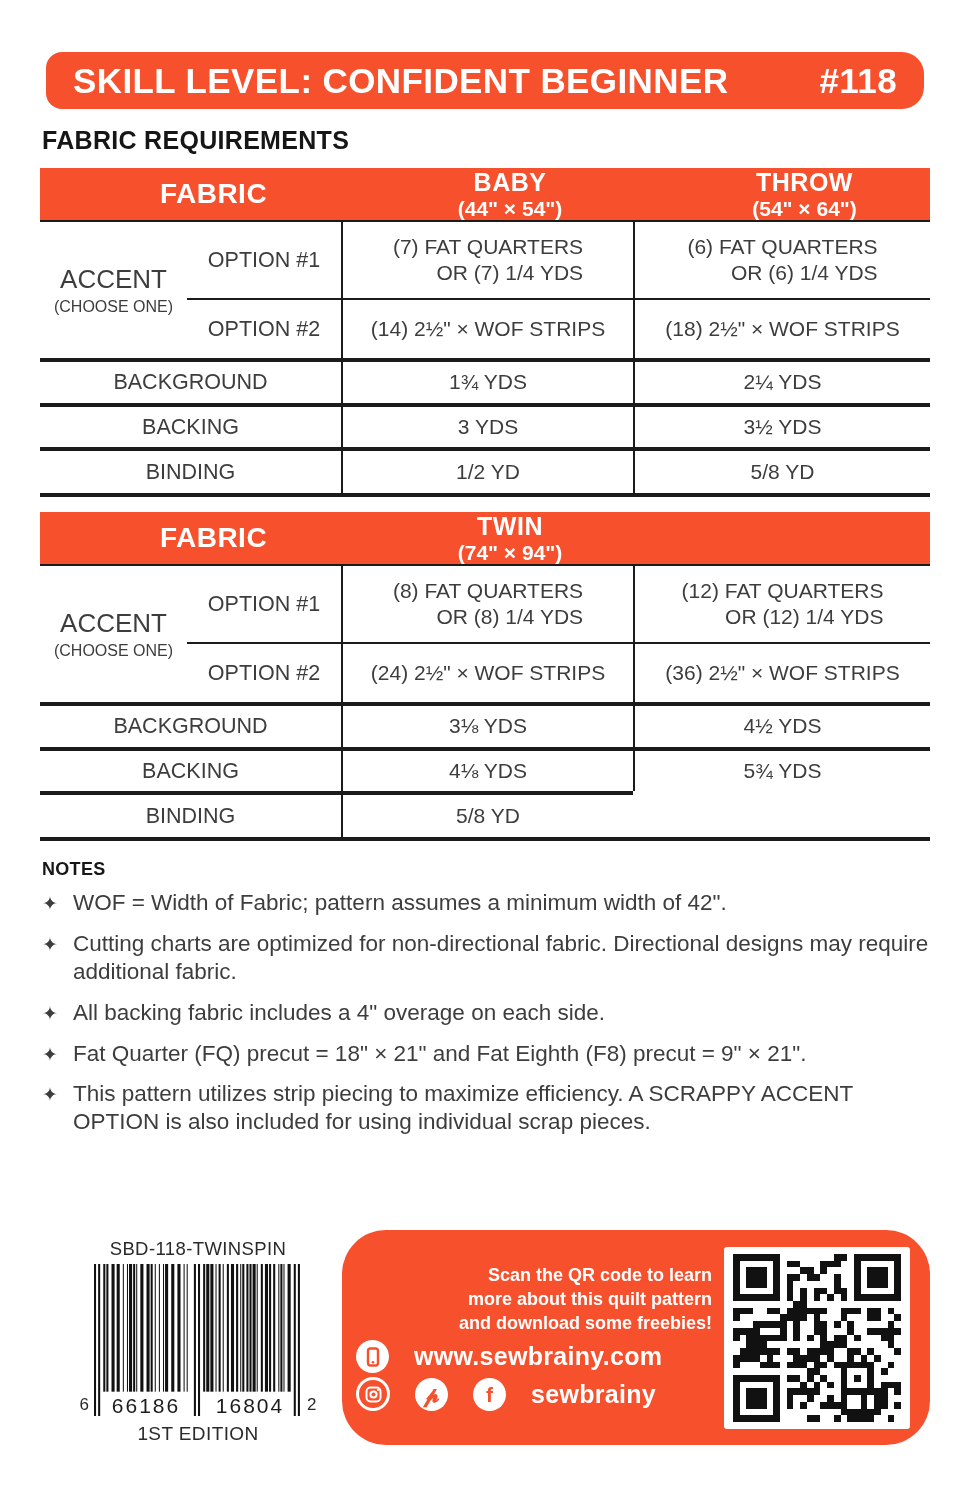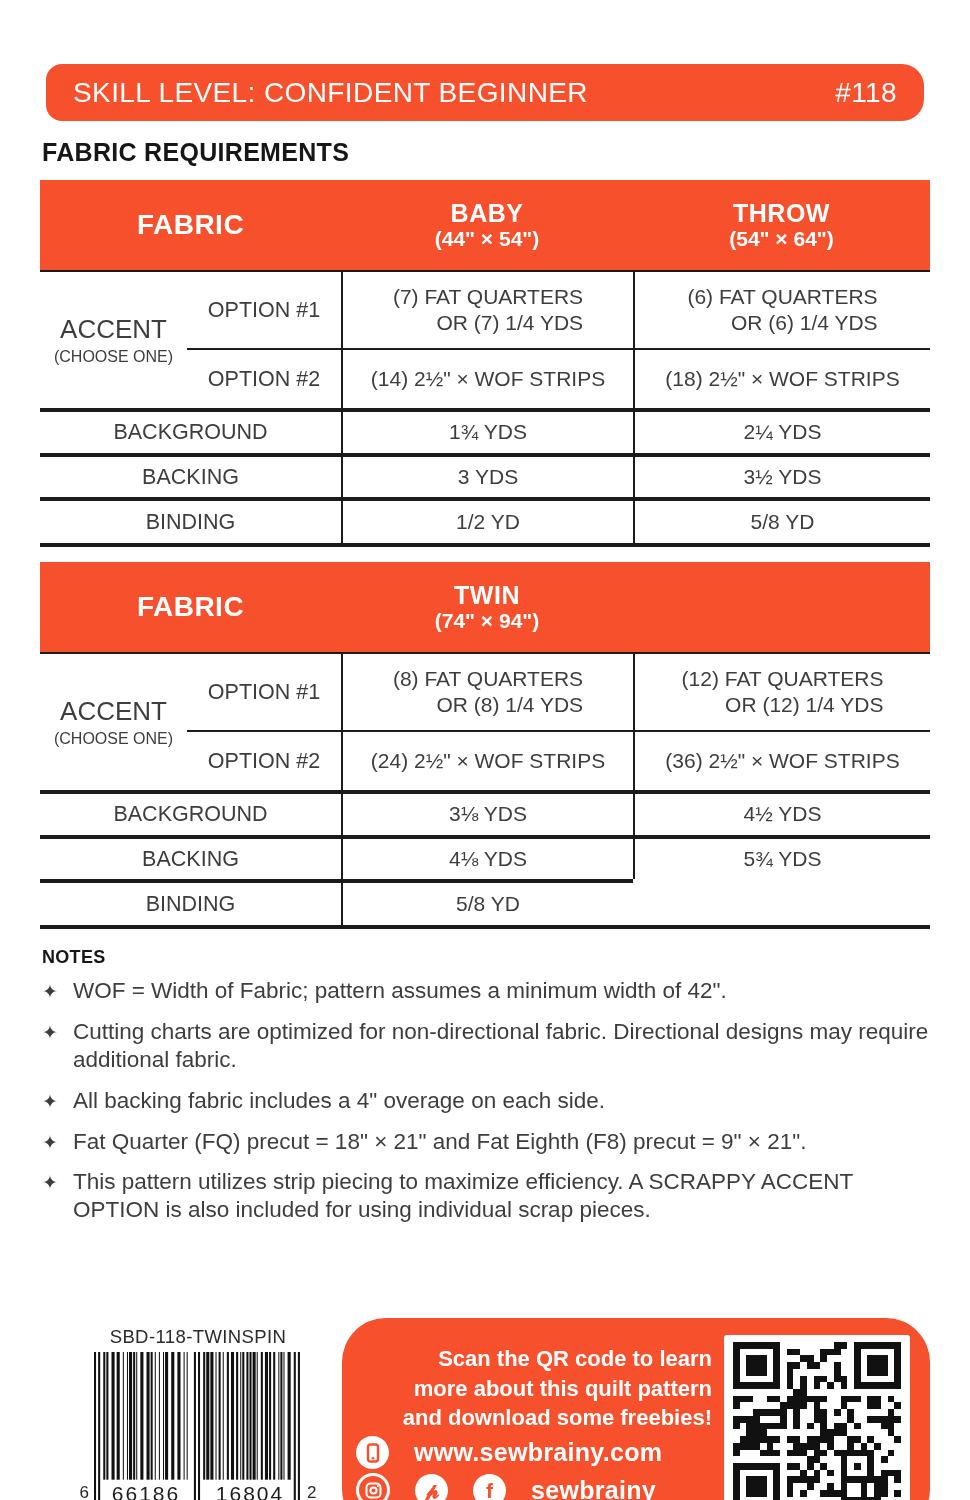--- a/index.html
+++ b/index.html
@@ -12,35 +12,35 @@
   html,body{background:#fff;}
   body{
     width:970px;height:1500px;position:relative;
     font-family:"Liberation Sans",sans-serif;color:var(--txt);
     overflow:hidden;
   }
   .page{padding:48px 40px 0 40px;}
 
   
   .skill-bar{
-    height:57px;margin:16px 6px;background:var(--orange);
+    height:57px;margin:4px 6px;background:var(--orange);
     border-radius:16px 22px 22px 16px;
     display:flex;align-items:center;justify-content:space-between;
-    padding:0 27px;color:#fff;font-weight:normal;font-size:28px;letter-spacing:.4px;
+    padding:0 27px;color:#fff;font-weight:bold;font-size:35px;letter-spacing:.4px;
   }
   .section-title{
     margin:17px 0 13px 2px;font-size:25px;font-weight:bold;color:var(--ink);letter-spacing:.3px;
   }
 
   
   .ftable{width:890px;}
   .ftable + .ftable{margin-top:15px;}
   .thead{
     display:grid;grid-template-columns:301px 292px 297px;
-    height:90px;background:var(--orange);color:#fff;text-align:left;
+    height:52px;background:var(--orange);color:#fff;text-align:left;padding-left:23px;
   }
   .th{display:flex;flex-direction:column;align-items:center;justify-content:center;line-height:1.15;}
   .th-fabric{font-size:28px;font-weight:bold;letter-spacing:.5px;}
   .tname{font-size:25px;font-weight:bold;letter-spacing:.5px;}
   .tsize{font-size:21px;font-weight:bold;}
   .tbody{
     display:grid;grid-template-columns:147px 154px 292px 297px;
     grid-template-rows:76px 60px 45px 44px 46px;
     border-top:2px solid var(--border);
     border-bottom:4px solid var(--border);
@@ -73,21 +73,21 @@
   .bc-digits{position:absolute;bottom:-2px;left:0;width:100%;display:flex;}
   .bc-g{width:50%;font-size:21px;color:#1c1c1c;letter-spacing:2px;}
   .edition{font-size:19px;color:#2a2a2a;margin-top:7px;letter-spacing:.4px;}
 
   .promo-box{
     flex:1;margin-left:4px;height:215px;background:var(--orange);
     border-radius:44px;display:flex;align-items:center;
     padding:0 20px 0 14px;gap:12px;color:#fff;
   }
   .promo-left{flex:1;text-align:center;}
-  .promo-msg{font-size:22px;font-weight:bold;line-height:1.33;}
+  .promo-msg{font-size:18px;font-weight:bold;line-height:1.33;}
   .promo-row{margin-top:4px;display:flex;align-items:center;gap:25px;}
   .promo-site,.promo-handle{font-size:25px;font-weight:bold;letter-spacing:.3px;}
   .circ{
     width:33px;height:33px;border-radius:50%;background:#fff;
     display:flex;align-items:center;justify-content:center;flex:0 0 auto;
   }
   .circ.outline{background:transparent;border:3px solid #fff;width:34px;height:34px;}
   .circ svg{display:block;}
   .glyph{font-size:21px;font-weight:bold;color:var(--orange);line-height:1;}
   .qr-wrap{

